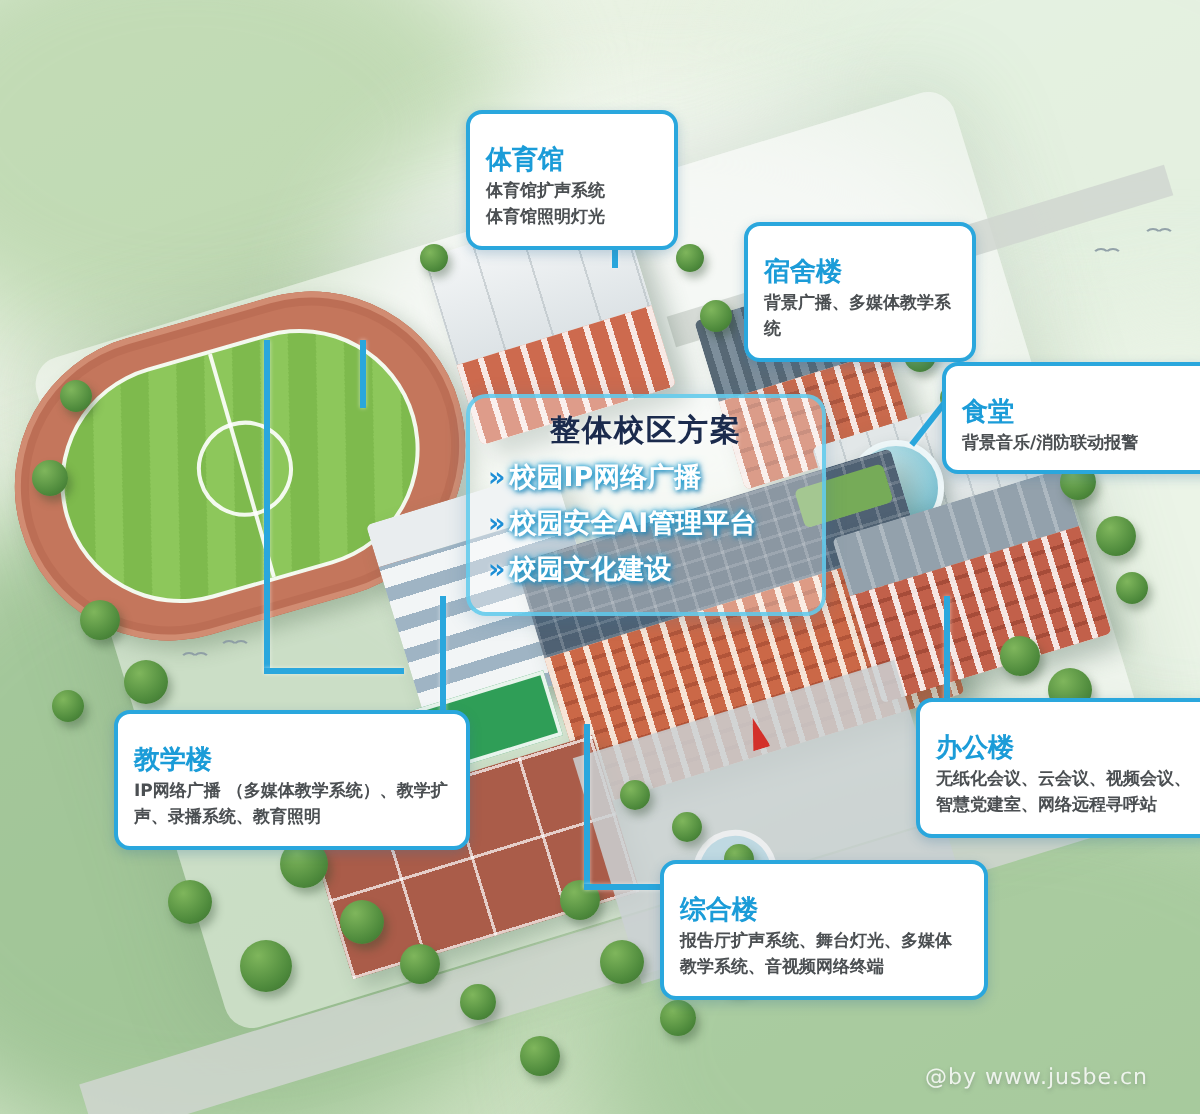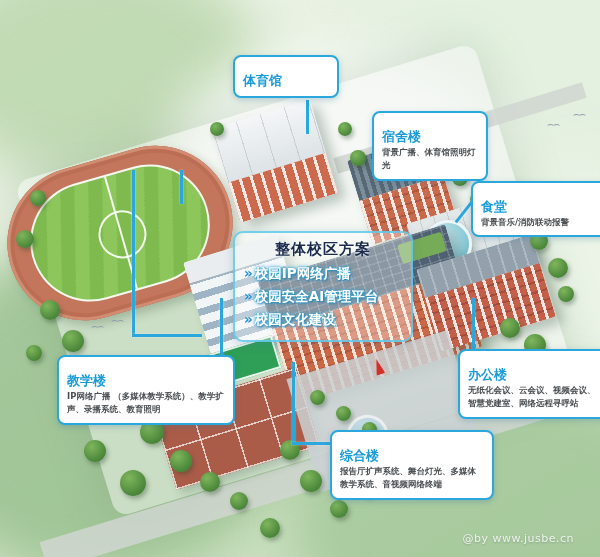--- a/index.html
+++ b/index.html
@@ -98,21 +98,21 @@
 
   
   .callout{position:absolute;z-index:6;background:#fff;border:2px solid #2aa7dd;border-radius:8px;
            padding:15px 8px 6px;box-shadow:0 2px 6px rgba(50,110,150,.28);}
   .callout .c-title{color:#1b9cd8;font-weight:bold;font-size:13px;line-height:1.35;}
   .callout .c-desc{color:#4b4f52;font-weight:600;font-size:8.5px;line-height:1.6;white-space:pre-line;}
 
   
   .panel{position:absolute;left:233px;top:197px;width:158px;z-index:6;padding:7px 9px 9px;
          background:rgba(255,255,255,.34);border:2px solid rgba(90,200,235,.85);border-radius:10px;
-         box-shadow:0 2px 10px rgba(60,120,160,.25);margin-top:34px;}
+         box-shadow:0 2px 10px rgba(60,120,160,.25);}
   .panel .p-title{text-align:center;font-size:15px;font-weight:bold;color:#1b2b4d;letter-spacing:1px;
          text-shadow:0 1px 2px rgba(255,255,255,.8);margin-bottom:3px;}
   .panel .p-item{font-size:13.5px;font-weight:bold;color:#fff;line-height:1.7;white-space:nowrap;
          text-shadow:0 0 4px rgba(43,166,216,.95),0 0 2px rgba(43,166,216,.95),1px 1px 2px rgba(20,100,150,.8);}
   .panel .chev{color:#1e8fd6;margin-right:2px;text-shadow:0 0 2px rgba(255,255,255,.8);}
 
   .watermark{position:absolute;right:26px;bottom:12px;z-index:8;font-size:11px;
          color:rgba(255,255,255,.82);text-shadow:0 1px 2px rgba(100,112,104,.45);letter-spacing:.5px;margin-left:21px;}
 </style>
 </head>
@@ -210,26 +210,28 @@
   <div class="cline v" style="left:396px;top:155px;height:24px;transform:rotate(28deg);transform-origin:top center"></div>
   <div class="cline v" style="left:471px;top:201px;height:27px;transform:rotate(38deg);transform-origin:top center"></div>
   <div class="cline v" style="left:220px;top:298px;height:80px"></div>
   <div class="cline h" style="left:213px;top:375px;width:9px"></div>
   <div class="cline v" style="left:472px;top:298px;height:53px"></div>
   <div class="cline v" style="left:292px;top:362px;height:82px"></div>
   <div class="cline h" style="left:292px;top:442px;width:42px"></div>
 
   <div class="callout" style="left:233px;top:55px;width:86px">
     <div class="c-title">体育馆</div>
+    <div class="c-desc">体育馆扩声系统
+体育馆照明灯光</div>
   </div>
 
 
   <div class="callout" style="left:372px;top:111px;width:96px">
     <div class="c-title">宿舍楼</div>
-    <div class="c-desc">背景广播、体育馆照明灯光</div>
+    <div class="c-desc">背景广播、多媒体教学系统</div>
   </div>
 
   <div class="callout" style="left:471px;top:181px;width:120px">
     <div class="c-title">食堂</div>
     <div class="c-desc">背景音乐/消防联动报警</div>
   </div>
 
   <div class="callout" style="left:57px;top:355px;width:158px">
     <div class="c-title">教学楼</div>
     <div class="c-desc">IP网络广播 （多媒体教学系统）、教学扩声、录播系统、教育照明</div>

